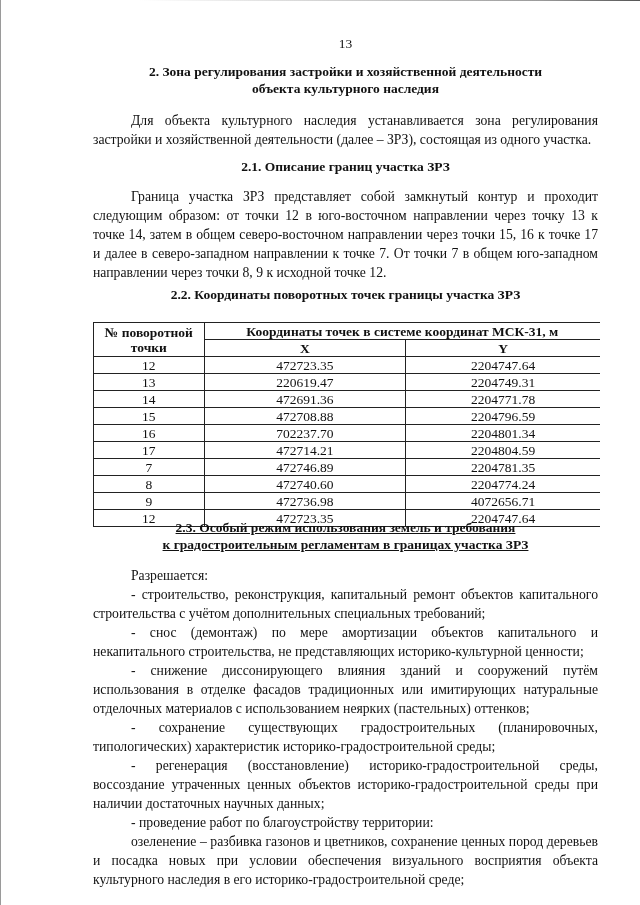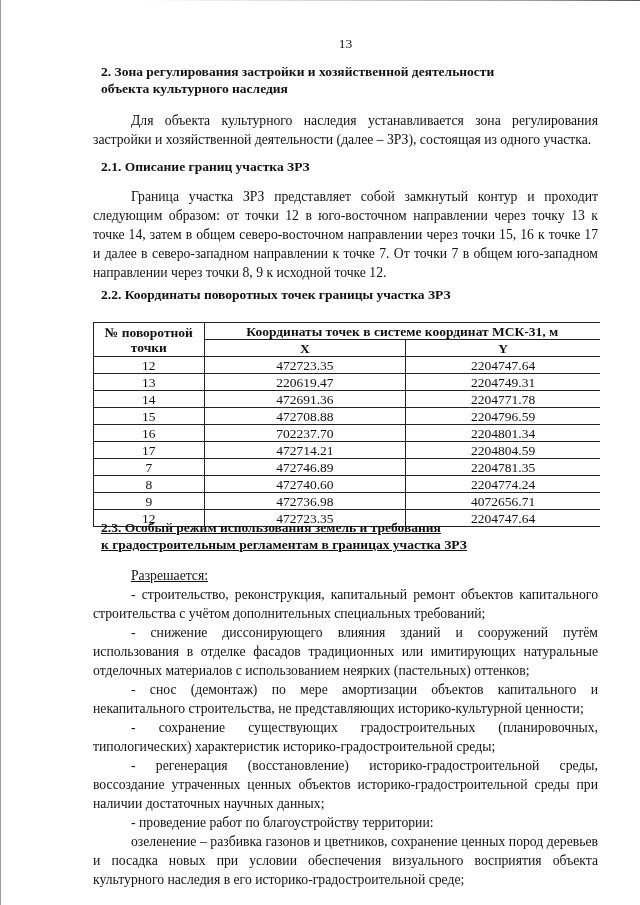--- a/index.html
+++ b/index.html
@@ -36,41 +36,40 @@
     .page-number {
       position: absolute;
       left: 0;
       width: 505px;
       top: 36px;
       text-align: center;
       font-size: 13.5px;
     }
     .heading {
       position: absolute;
-      left: 8px;
-      width: 505px;
-      text-align: left;
+      left: 0;
+      width: 505px;
+      text-align: center;
       font-weight: bold;
       font-size: 13.5px;
       line-height: 17px;
     }
     .para {
       position: absolute;
       left: 0;
       width: 505px;
       font-size: 13.7px;
       line-height: 19px;
       text-align: justify;
       text-align-last: left;
     }
     .indent {
       text-indent: 38px;
     }
     .underline {
-      text-decoration: underline;
     }
     table.coords {
       position: absolute;
       left: 0;
       top: 322px;
       width: 507px;
       border-collapse: collapse;
       font-size: 13.5px;
     }
     table.coords td, table.coords th {
@@ -185,21 +184,21 @@
   <div class="heading" style="top:519px;text-decoration:underline;">
     <div>2.3. Особый режим использования земель и требования</div>
     <div>к градостроительным регламентам в границах участка ЗРЗ</div>
   </div>
 
   <div class="para" style="top:566px;">
     <div class="indent">
       <span class="underline">Разрешается:</span>
     </div>
     <div class="list-item">- строительство, реконструкция, капитальный ремонт объектов капитального строительства с учётом дополнительных специальных требований;</div>
+    <div class="list-item">- снос (демонтаж) по мере амортизации объектов капитального и некапитального строительства, не представляющих историко-культурной ценности;</div>
     <div class="list-item">- снижение диссонирующего влияния зданий и сооружений путём использования в отделке фасадов традиционных или имитирующих натуральные отделочных материалов с использованием неярких (пастельных) оттенков;</div>
-    <div class="list-item">- снос (демонтаж) по мере амортизации объектов капитального и некапитального строительства, не представляющих историко-культурной ценности;</div>
     <div class="list-item">- сохранение существующих градостроительных (планировочных, типологических) характеристик историко-градостроительной среды;</div>
     <div class="list-item">- регенерация (восстановление) историко-градостроительной среды, воссоздание утраченных ценных объектов историко-градостроительной среды при наличии достаточных научных данных;</div>
     <div class="list-item">- проведение работ по благоустройству территории:</div>
     <div class="list-item">озеленение – разбивка газонов и цветников, сохранение ценных пород деревьев и посадка новых при условии обеспечения визуального восприятия объекта культурного наследия в его историко-градостроительной среде;</div>
   </div>
 
 </div>
 
 </body></html>

